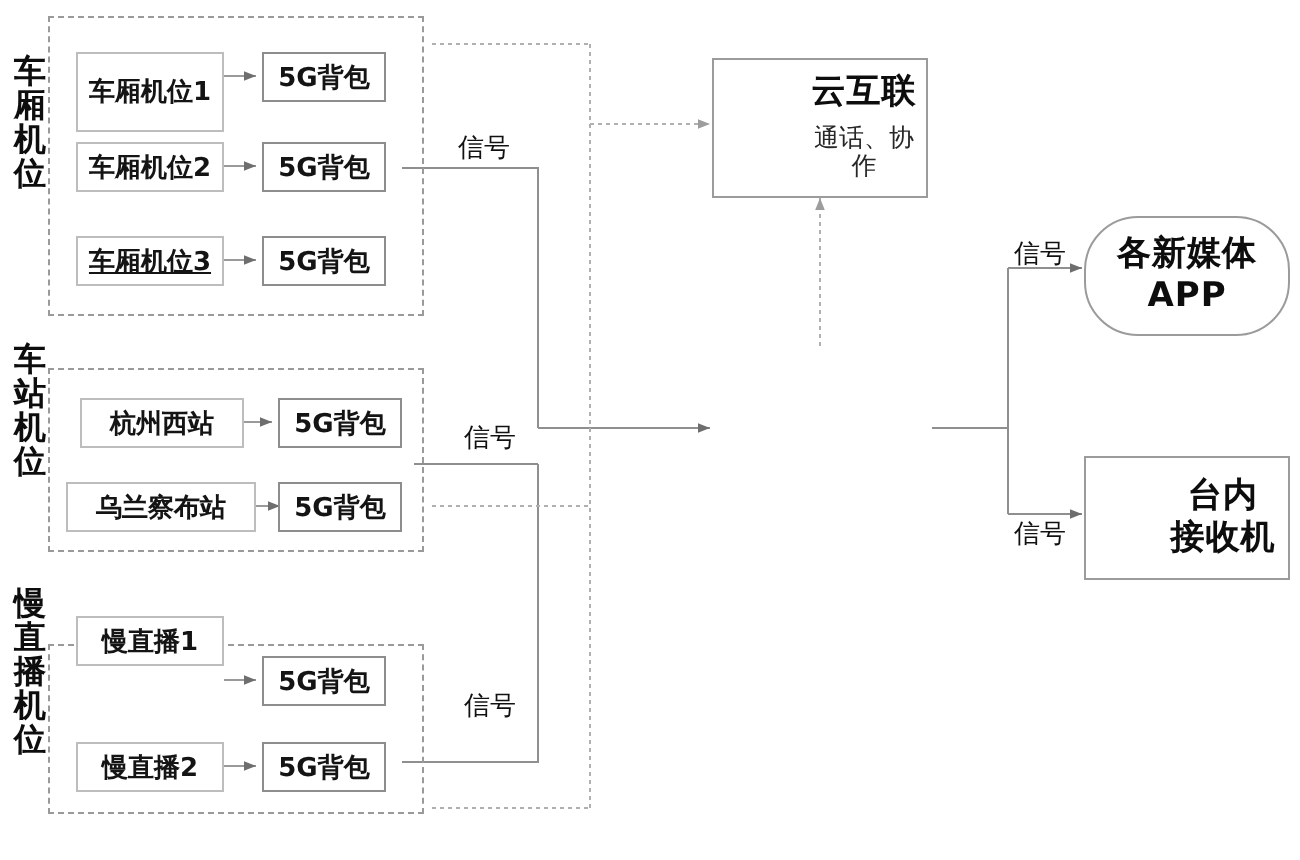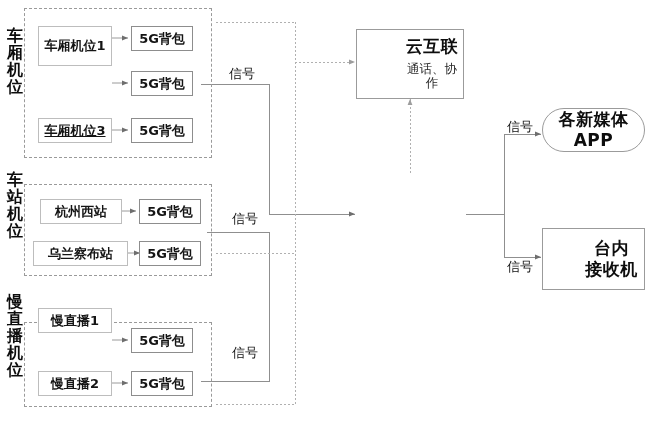--- a/index.html
+++ b/index.html
@@ -157,20 +157,21 @@
     <span>厢</span>
     <span>机</span>
     <span>位</span>
   </div>
 
   <div class="group-box" style="left:24px;top:8px;width:188px;height:150px;"></div>
 
   <div class="node" style="left:38px;top:26px;width:74px;height:40px;">车厢机位1</div>
   <div class="node bag" style="left:131px;top:26px;width:62px;height:25px;">5G背包</div>
 
+  <div class="node" style="left:38px;top:71px;width:74px;height:25px;">车厢机位2</div>
   <div class="node bag" style="left:131px;top:71px;width:62px;height:25px;">5G背包</div>
 
   <div class="node" style="left:38px;top:118px;width:74px;height:25px;text-decoration:underline;">车厢机位3</div>
   <div class="node bag" style="left:131px;top:118px;width:62px;height:25px;">5G背包</div>
 
   <div class="vlabel" style="left:2px;top:172px;">
     <span>车</span>
     <span>站</span>
     <span>机</span>
     <span>位</span>
@@ -205,21 +206,21 @@
   <div class="wirelabel" style="left:232px;top:344px;">信号</div>
   <div class="wirelabel" style="left:507px;top:118px;">信号</div>
   <div class="wirelabel" style="left:507px;top:258px;">信号</div>
 
   <div class="bignode" style="left:356px;top:29px;width:108px;height:70px;padding-left:44px;">
     <div class="title">云互联</div>
     <div class="sub">通话、协作</div>
   </div>
 
 
-  <div class="bignode two-line" style="left:542px;top:108px;width:103px;height:44px;border-radius:27px;">
+  <div class="bignode two-line" style="left:542px;top:108px;width:103px;height:60px;border-radius:27px;">
     <div class="title">各新媒体</div>
     <div class="title">APP</div>
   </div>
 
   <div class="bignode two-line" style="left:542px;top:228px;width:103px;height:62px;padding-left:36px;">
     <div class="title">台内</div>
     <div class="title">接收机</div>
   </div>
 
 </div>

